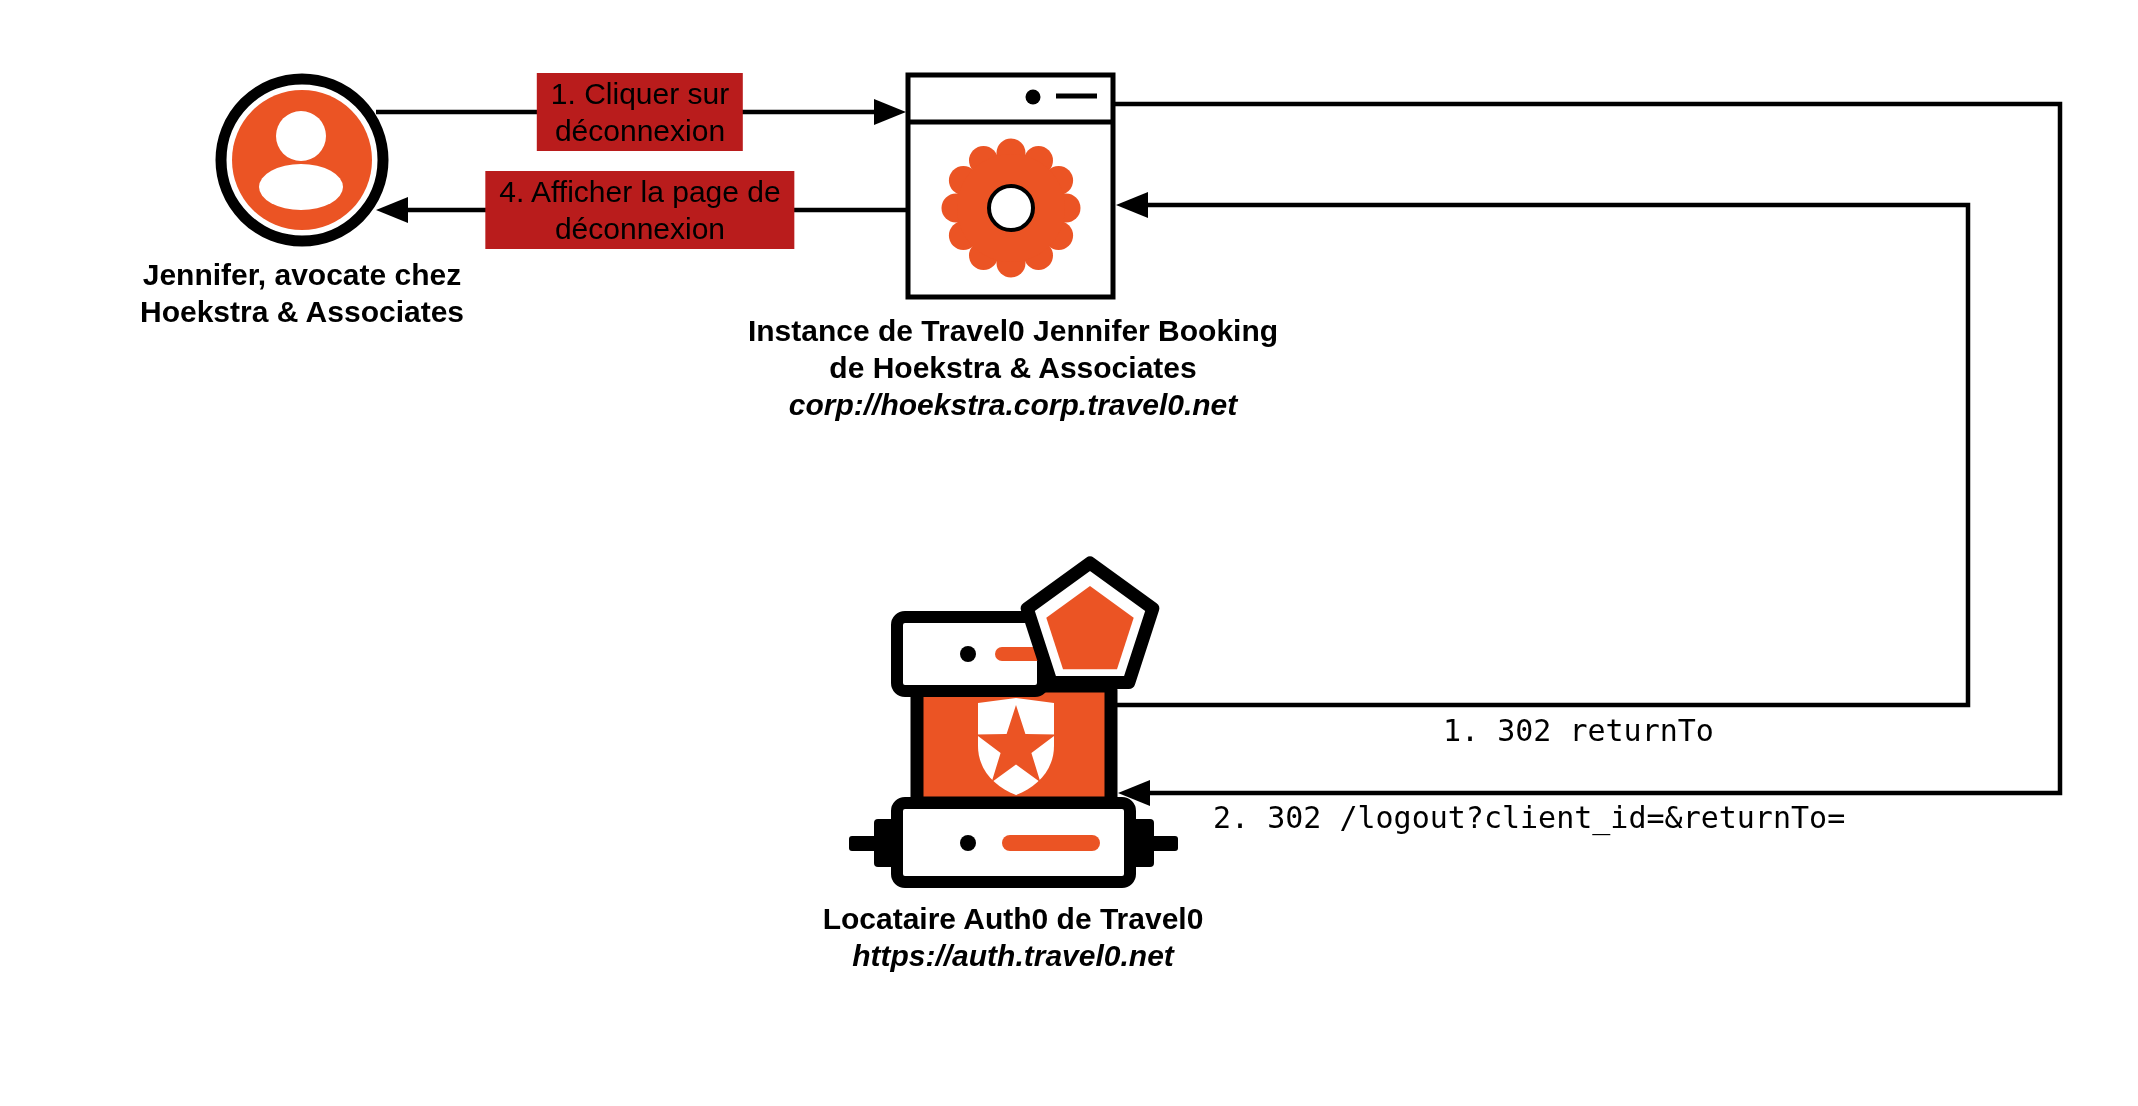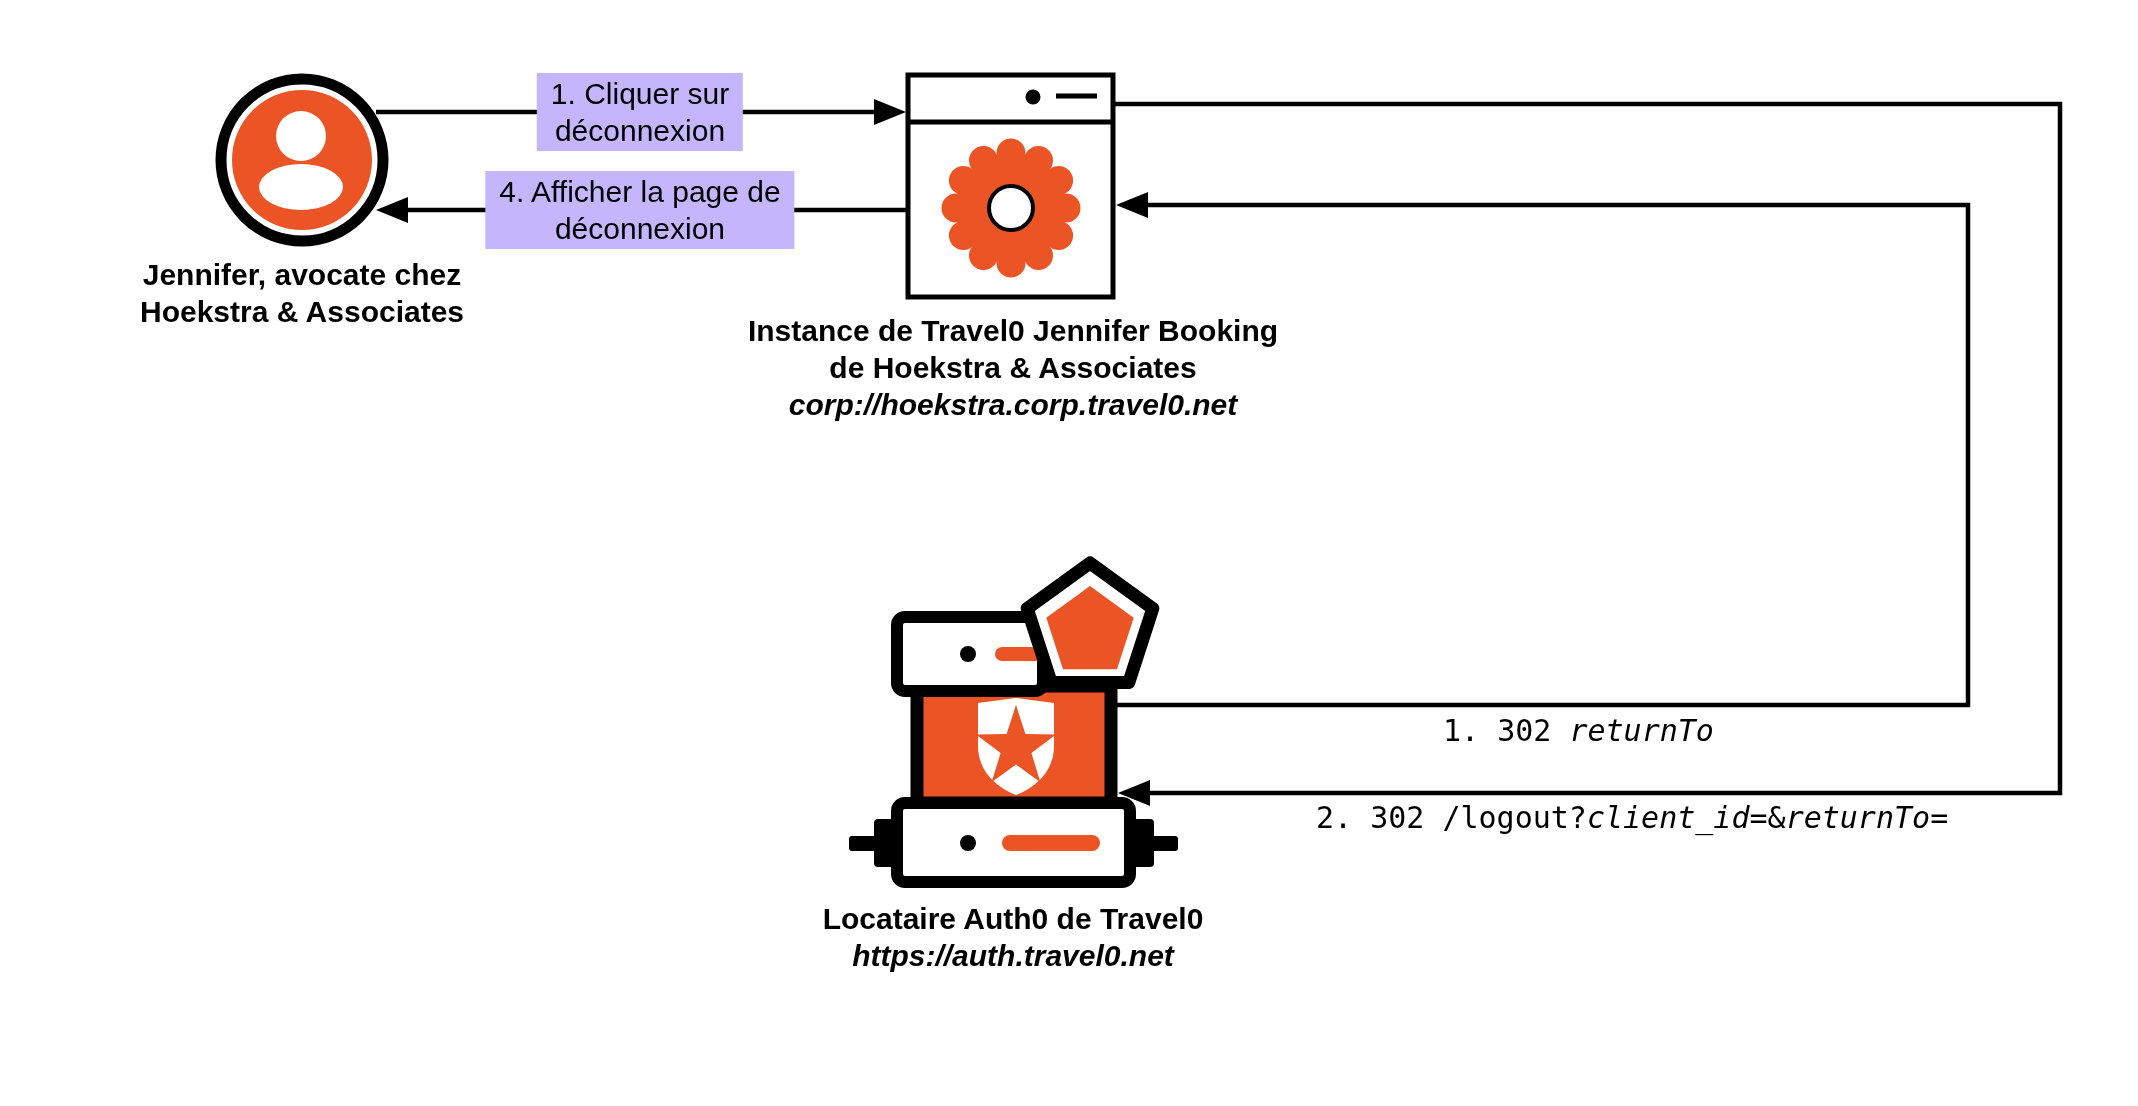--- a/index.html
+++ b/index.html
@@ -8,23 +8,23 @@
     width:2138px;height:1106px;
     background:#ffffff;
     font-family:"Liberation Sans",sans-serif;
     color:#000;
     overflow:hidden;
   }
   .art{position:absolute;left:0;top:0;}
   .lbl{position:absolute;white-space:nowrap;font-size:30px;line-height:37px;}
   .center{transform:translateX(-50%);text-align:center;font-weight:bold;}
   .mid{transform:translate(-50%,-50%);text-align:center;}
-  .maskbg{background:#c4b5fd;padding:2px 14px;}
+  .maskbg{background:#b91c1c;padding:2px 14px;}
   .mono{font-family:"DejaVu Sans Mono",monospace;font-size:30px;line-height:34px;}
-  .it{font-style:italic;}
+  .it{}
   .url{font-style:italic;}
 </style>
 </head>
 <body>
 
 <div class="canvas">
 
   <svg class="art" width="2138" height="1106" viewBox="0 0 2138 1106">
 
     <g>
@@ -127,15 +127,15 @@
     <div class="url">corp://hoekstra.corp.travel0.net</div>
   </div>
 
   <div class="lbl center" style="left:1013px;top:900px">
     <div>Locataire Auth0 de Travel0</div>
     <div class="url">https://auth.travel0.net</div>
   </div>
 
   <div class="lbl mono" style="left:1443px;top:714px"><span>1. 302 </span><span class="it">returnTo</span></div>
 
-  <div class="lbl mono" style="left:1316px;top:801px"><span>2. 302 /logout?</span><span class="it">client_id</span><span>=&amp;</span><span class="it">returnTo</span><span>=</span></div>
+  <div class="lbl mono" style="left:1213px;top:801px"><span>2. 302 /logout?</span><span class="it">client_id</span><span>=&amp;</span><span class="it">returnTo</span><span>=</span></div>
 
 </div>
 
 </body></html>

